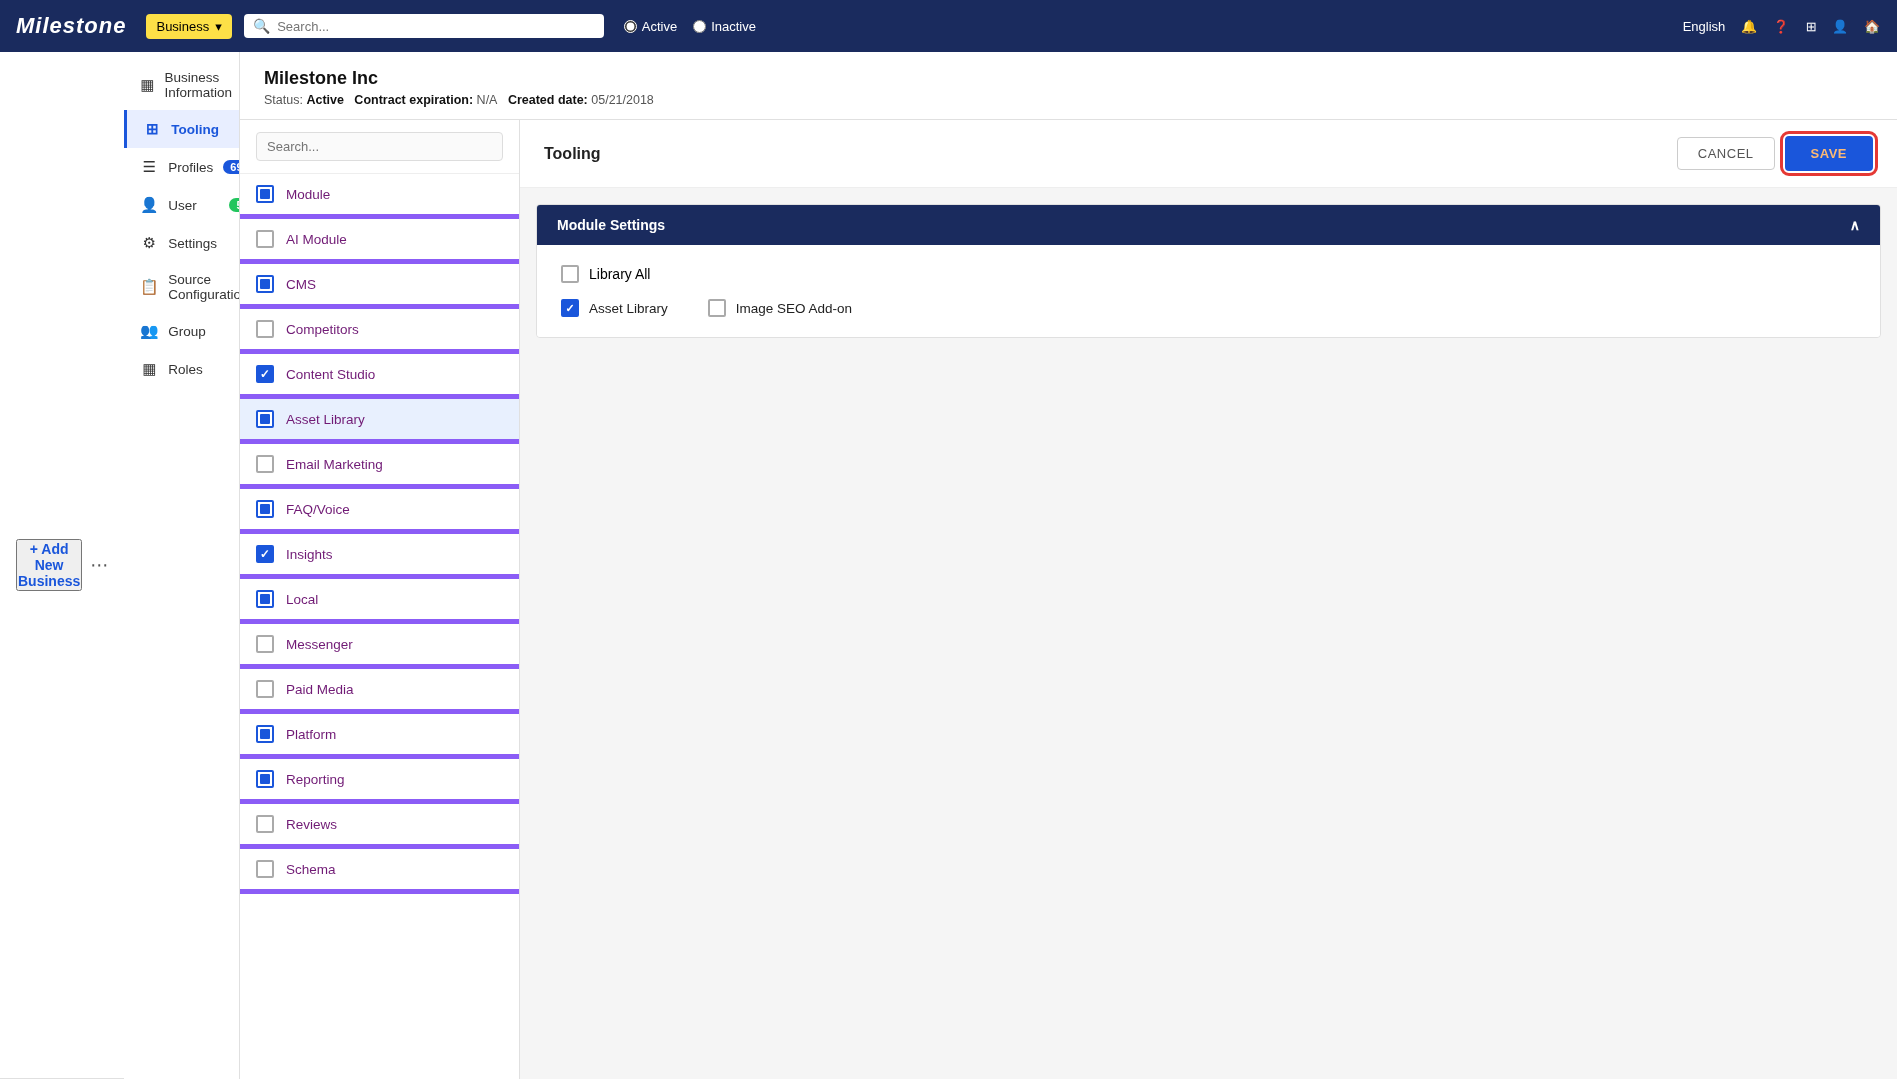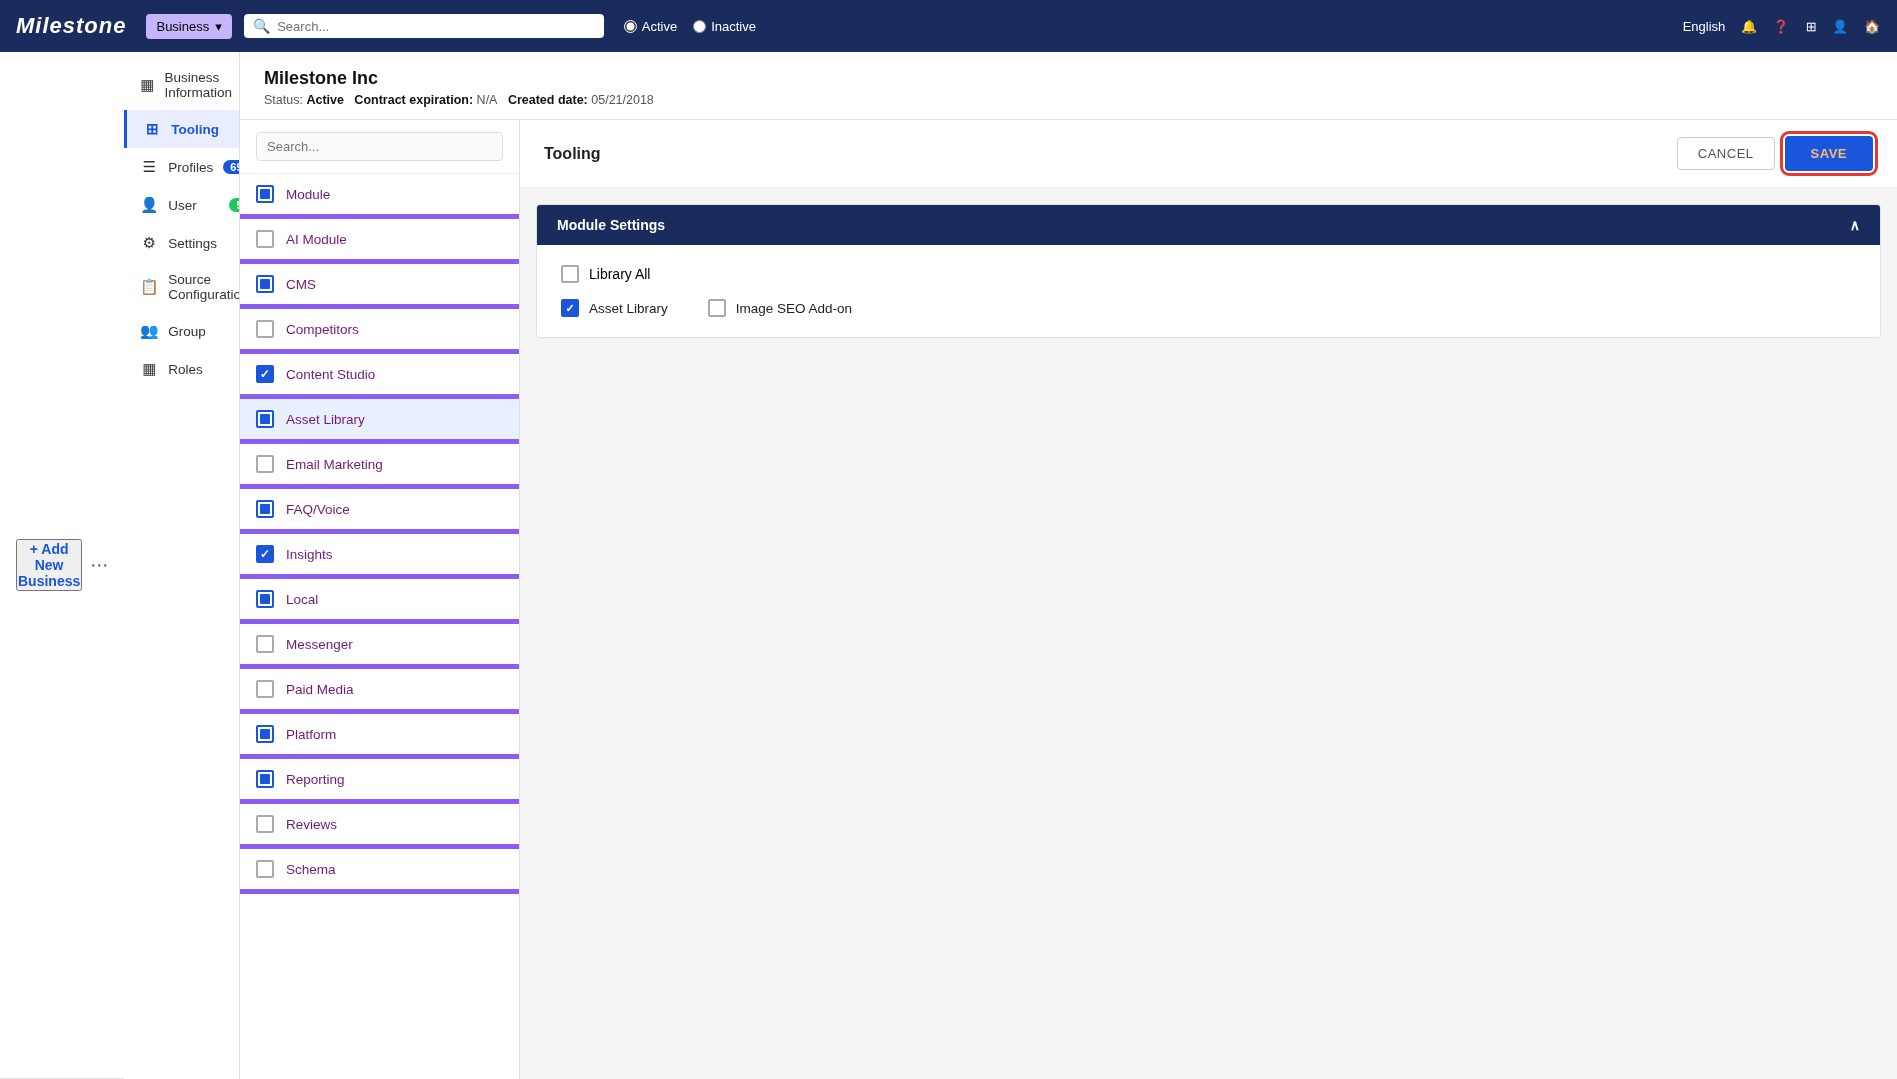--- a/index.html
+++ b/index.html
@@ -37,21 +37,21 @@
     }
     .search-bar input {
       border: none;
       outline: none;
       font-size: 13px;
       width: 100%;
     }
     .search-dropdown {
       display: flex;
       align-items: center;
-      background: #c4b5fd;
+      background: #fde047;
       border-radius: 4px;
       padding: 5px 10px;
       gap: 6px;
       font-size: 13px;
       cursor: pointer;
     }
     .radio-group {
       display: flex;
       align-items: center;
       gap: 16px;

